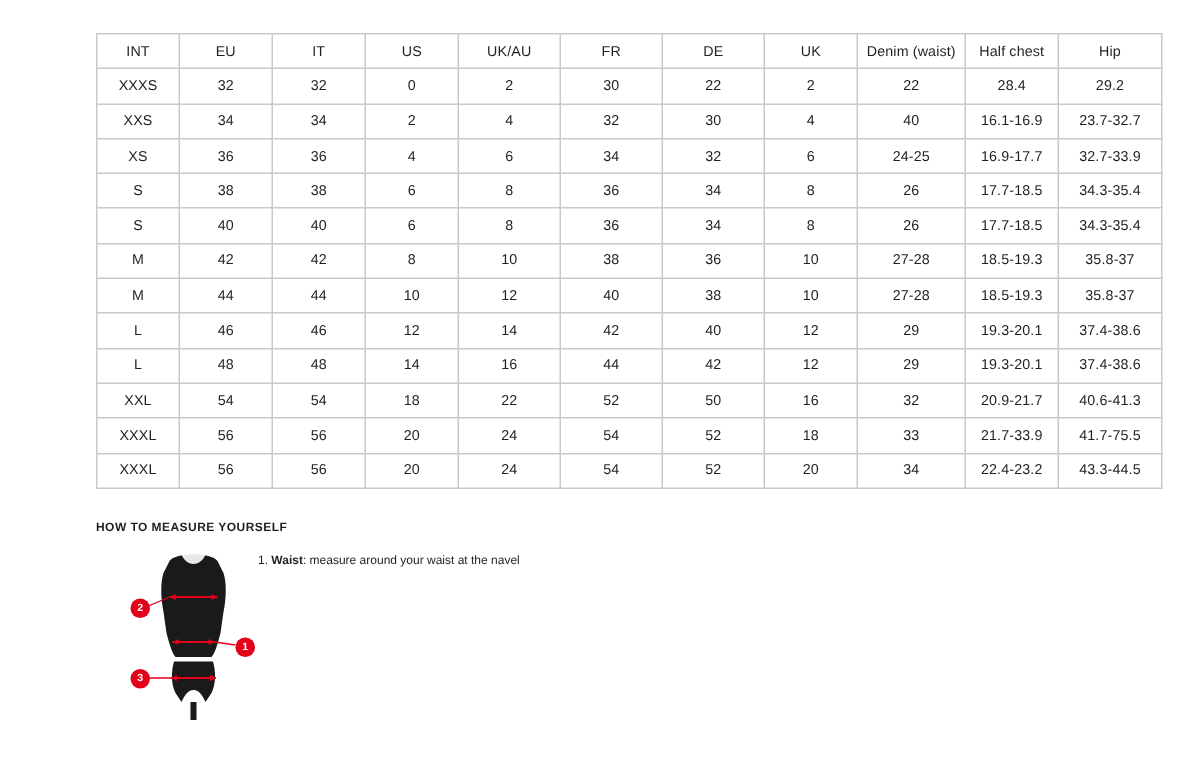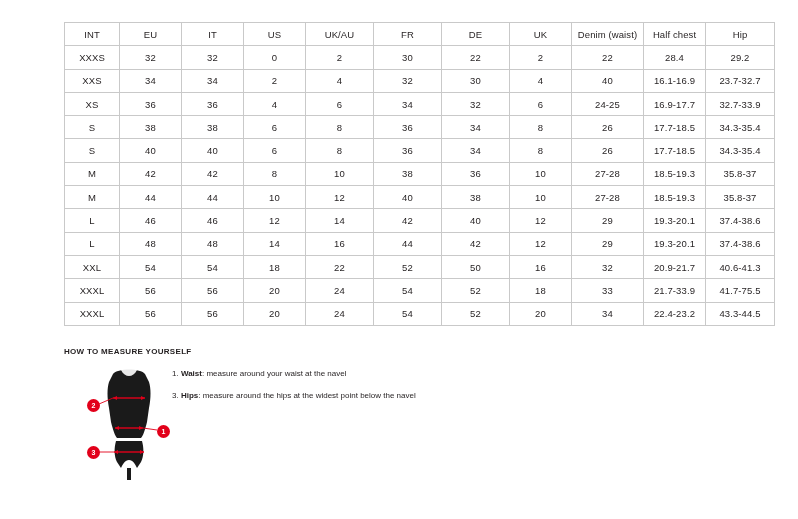--- a/index.html
+++ b/index.html
@@ -349,19 +349,15 @@
     <div class="badge badge-1">1</div>
     <div class="badge badge-2">2</div>
     <div class="badge badge-3">3</div>
   </div>
 
   <div class="instructions">
     <div class="line">
       <span>1.</span>
       <b>Waist</b><span>: measure around your waist at the navel</span>
     </div>
-    <div class="line">
-      <span>3.</span>
-      <b>Hips</b><span>: measure around the hips at the widest point below the navel</span>
-    </div>
   </div>
 
 </div>
 
 </body></html>

